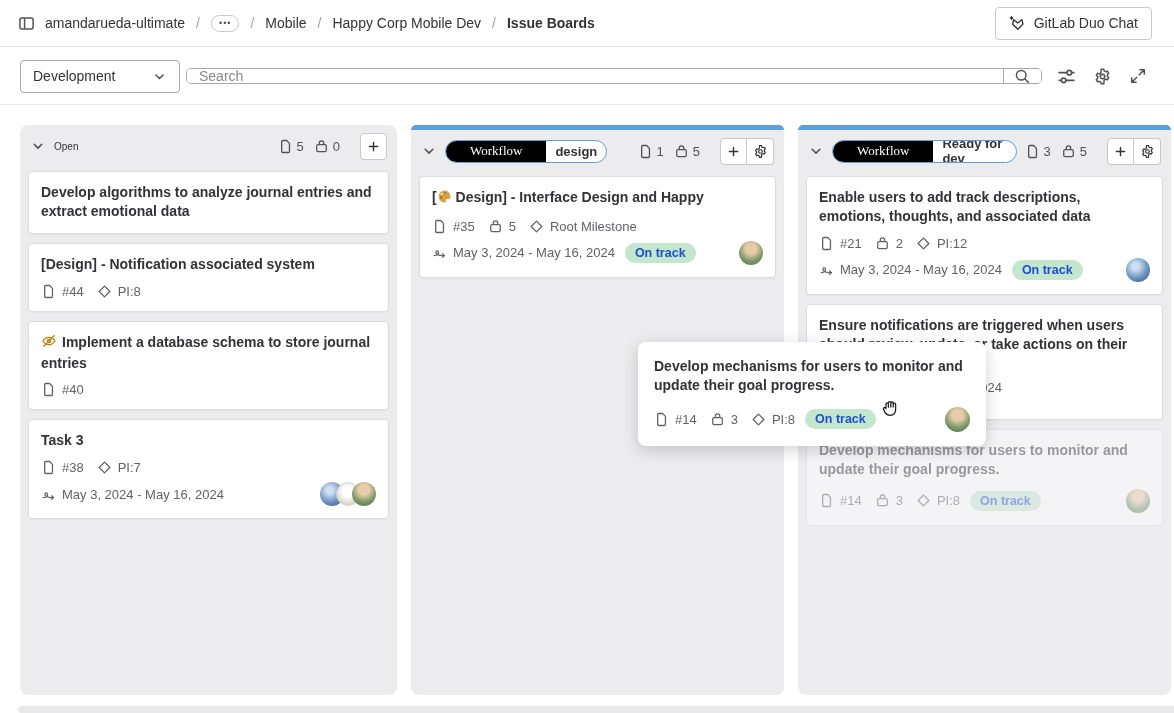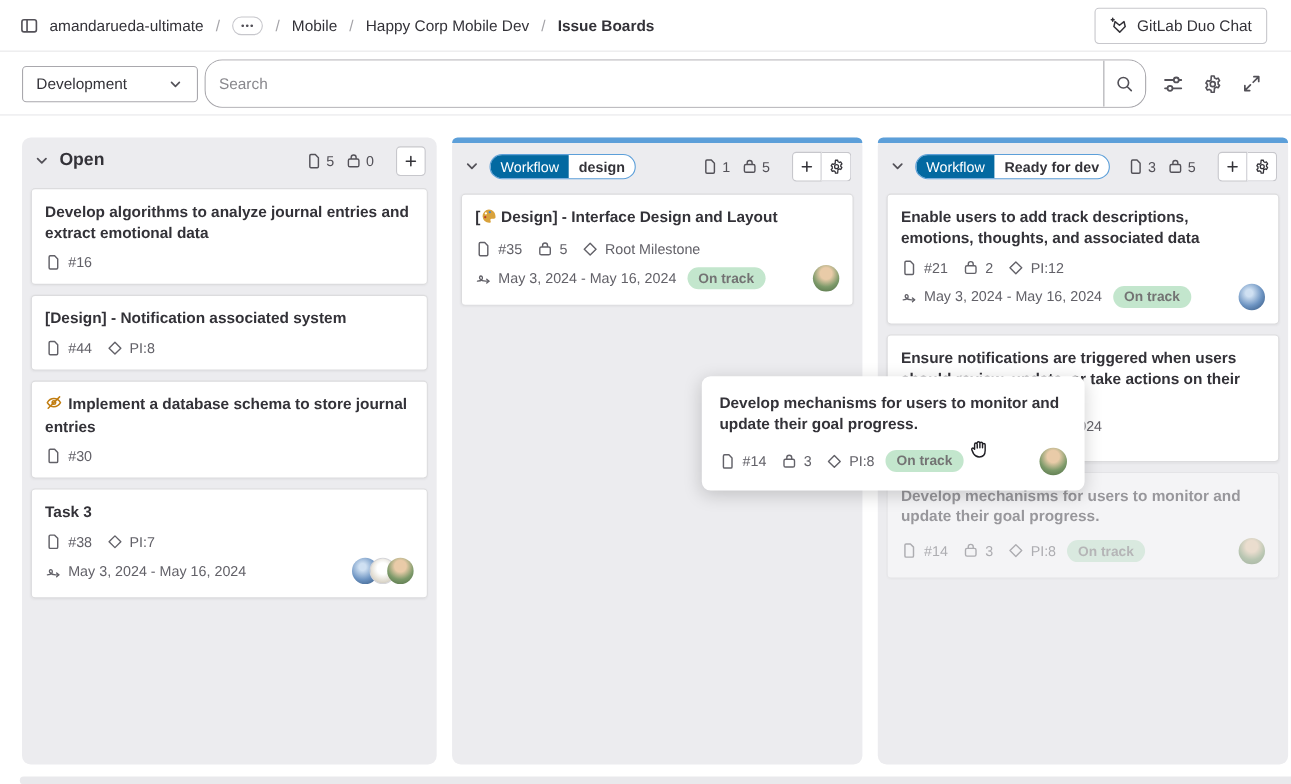--- a/index.html
+++ b/index.html
@@ -40,48 +40,48 @@
     position:absolute; top:48px; left:0; right:0; height:57px;
     border-bottom:1px solid #e7e7e9; background:#fff;
     display:flex; align-items:center; padding:0 22px 0 20px;
   }
   .board-switcher {
     width:160px; height:33px; border:1px solid #a9a8ad; border-radius:4px;
     background:#fff; display:flex; align-items:center; justify-content:space-between;
     padding:0 12px; font-size:14px; color:#333238; cursor:pointer;
   }
   .search-box {
-    margin-left:6px; width:856px; height:44px;
-    border:1px solid #a9a8ad; border-radius:16px; background:#fff;
+    margin-left:6px; width:856px; height:16px;
+    border:1px solid #a9a8ad; border-radius:5px; background:#fff;
     display:flex; overflow:hidden;
   }
   .search-box input {
     flex:1; border:none; outline:none; padding:0 12px; font-size:14px;
     font-family:"Liberation Sans", sans-serif; color:#333238;
   }
   .search-box input::placeholder { color:#89888d; }
   .search-btn { width:38px; border:none; border-left:1px solid #a9a8ad; background:#fff; color:#535158; display:flex; align-items:center; justify-content:center; cursor:pointer; }
   .tool-icons { display:flex; align-items:center; gap:17px; margin-left:15px; }
 
   
   .column {
     position:absolute; top:125px; height:570px;
     background:#ececef; border-radius:8px;
   }
   .col-open  { left:20px;  width:377px; }
   .col-two   { left:411px; width:373px; }
   .col-three { left:798px; width:373px; }
   .col-strip { height:5px; background:#5c9fd9; border-radius:8px 8px 0 0; }
   .col-header { height:42px; display:flex; align-items:center; padding:0 10px; gap:8px; }
-  .col-title { font-weight:700; font-size:16px; color:#333238; }
+  .col-title { font-weight:400; font-size:10px; color:#333238; }
   .scoped-label {
     display:flex; align-items:stretch; height:23px; border:1px solid #5c9fd9;
     border-radius:12px; overflow:hidden; background:#fff; font-size:13px; cursor:pointer;
   }
-  .scoped-label .scope { background:#0369a1; color:#fff; display:flex; align-items:center; padding:0 9px; }
+  .scoped-label .scope { background:#000000; color:#fff; display:flex; align-items:center; padding:0 24px;font-family:Liberation Serif, serif; }
   .scoped-label .value { color:#333238; display:flex; align-items:center; padding:0 9px; font-weight:700; }
   .col-counts { margin-left:auto; display:flex; align-items:center; gap:4px; color:#535158; font-size:13px; }
   .col-counts .cnt { margin-right:6px; }
   .hbtn {
     width:27px; height:27px; background:#fff; border:1px solid #c7c7cc;
     display:flex; align-items:center; justify-content:center; color:#333238; cursor:pointer;
   }
   .hbtn.single { border-radius:4px; margin-left:6px; }
   .btn-group { display:flex; margin-left:6px; }
   .btn-group .hbtn:first-child { border-radius:4px 0 0 4px; }
@@ -89,21 +89,21 @@
 
   .cards { padding:4px 8px 8px; display:flex; flex-direction:column; gap:9px; }
   .card {
     background:#fff; border:1px solid #dcdcde; border-radius:4px;
     padding:11px 12px 12px; box-shadow:0 1px 2px rgba(0,0,0,.04); cursor:pointer;
   }
   .card-title { font-size:14px; font-weight:700; color:#333238; line-height:1.35; }
   .meta { margin-top:10px; display:flex; align-items:center; gap:6px; color:#626168; font-size:13px; }
   .meta .spacing { margin-right:7px; }
   .badge {
-    background:#c3e6cd; color:#737373; font-weight:700; font-size:12.5px;
+    background:#c3e6cd; color:#1d4ed8; font-weight:700; font-size:12.5px;
     padding:3px 10px; border-radius:11px; margin-left:4px; white-space:nowrap;
   }
   .avatar { width:24px; height:24px; border-radius:50%; flex:none; cursor:pointer; }
   .av-green { background:radial-gradient(circle at 50% 32%, #e9cba8 26%, #7d9a6a 60%, #4e6b42); }
   .av-blue  { background:radial-gradient(circle at 40% 35%, #cfe0f2 15%, #6d94c2 55%, #2e4f78); }
   .av-light { background:radial-gradient(circle at 50% 40%, #ffffff 30%, #ddd8cc 70%, #b5ae9f); border:1px solid #d5d5d8; }
   .right-end { margin-left:auto; }
   .avatar-stack { margin-left:auto; display:flex; }
   .avatar-stack .avatar + .avatar { margin-left:-8px; }
   .conf-icon { color:#c17d10; margin-right:5px; vertical-align:-2px; display:inline-block; }
@@ -303,28 +303,20 @@
         <span>
           <svg class="ic" width="15" height="15">
             <use href="#i-plus"></use>
           </svg>
         </span>
       </button>
   </div>
   <div class="cards">
     <article class="card">
       <div class="card-title">Develop algorithms to analyze journal entries and extract emotional data</div>
-      <div class="meta">
-        <span>
-            <svg class="ic" width="15" height="15">
-              <use href="#i-issue"></use>
-            </svg>
-          </span>
-        <span>#16</span>
-      </div>
     </article>
     <article class="card">
       <div class="card-title">[Design] - Notification associated system</div>
       <div class="meta">
         <span>
             <svg class="ic" width="15" height="15">
               <use href="#i-issue"></use>
             </svg>
           </span>
         <span class="spacing">#44</span>
@@ -339,21 +331,21 @@
     <article class="card">
       <div class="card-title"><span class="conf-icon"><svg class="ic" width="16" height="16" style="display:inline-block">
               <use href="#i-eyeslash"></use>
             </svg></span><span>Implement a database schema to store journal entries</span></div>
       <div class="meta">
         <span>
             <svg class="ic" width="15" height="15">
               <use href="#i-issue"></use>
             </svg>
           </span>
-        <span>#30</span>
+        <span>#40</span>
       </div>
     </article>
     <article class="card">
       <div class="card-title">Task 3</div>
       <div class="meta">
         <span>
             <svg class="ic" width="15" height="15">
               <use href="#i-issue"></use>
             </svg>
           </span>
@@ -424,21 +416,21 @@
               <use href="#i-gear"></use>
             </svg>
           </span>
         </button>
     </span>
   </div>
   <div class="cards">
     <article class="card">
       <div class="card-title"><span>[</span><span class="emoji-inline"><svg class="ic" width="15" height="15" style="display:inline-block">
               <use href="#i-palette"></use>
-            </svg></span><span> Design] - Interface Design and Layout</span></div>
+            </svg></span><span> Design] - Interface Design and Happy</span></div>
       <div class="meta">
         <span>
             <svg class="ic" width="15" height="15">
               <use href="#i-issue"></use>
             </svg>
           </span>
         <span class="spacing">#35</span>
         <span>
             <svg class="ic" width="15" height="15">
               <use href="#i-weight"></use>

